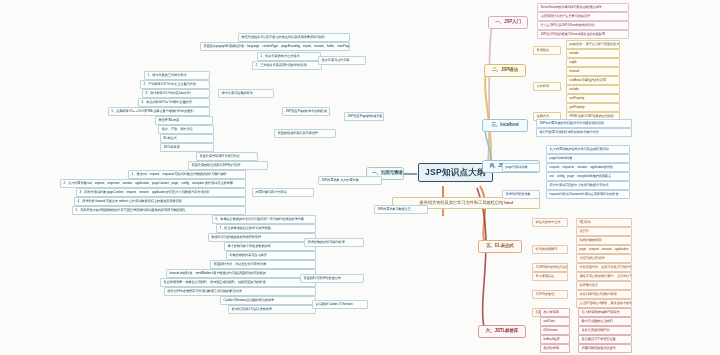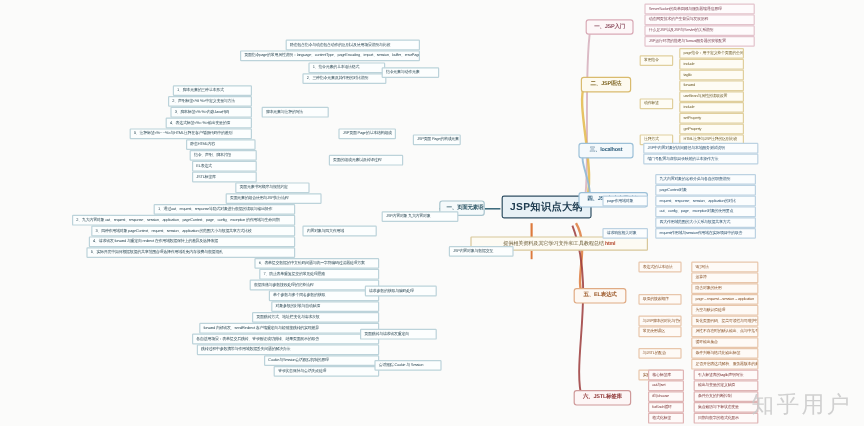--- a/index.html
+++ b/index.html
@@ -216,14 +216,13 @@
       <div class="node leaf l-red" style="left: 540px; top: 317px; width: 30px;">out与set</div>
       <div class="node leaf l-red" style="left: 578px; top: 317px; width: 54px;">输出与变量的定义赋值</div>
       <div class="node leaf l-red" style="left: 540px; top: 326px; width: 30px;">if与choose</div>
       <div class="node leaf l-red" style="left: 578px; top: 326px; width: 54px;">条件分支的判断控制</div>
       <div class="node leaf l-red" style="left: 540px; top: 335px; width: 30px;">forEach循环</div>
       <div class="node leaf l-red" style="left: 578px; top: 335px; width: 54px;">集合遍历与下标状态变量</div>
       <div class="node leaf l-red" style="left: 540px; top: 344px; width: 30px;">格式化标签</div>
       <div class="node leaf l-red" style="left: 578px; top: 344px; width: 54px;">日期与数字的格式化显示</div>
     </div>
 
-  <div class="watermark">知乎用户</div>
 </div>
 
 </body></html>

